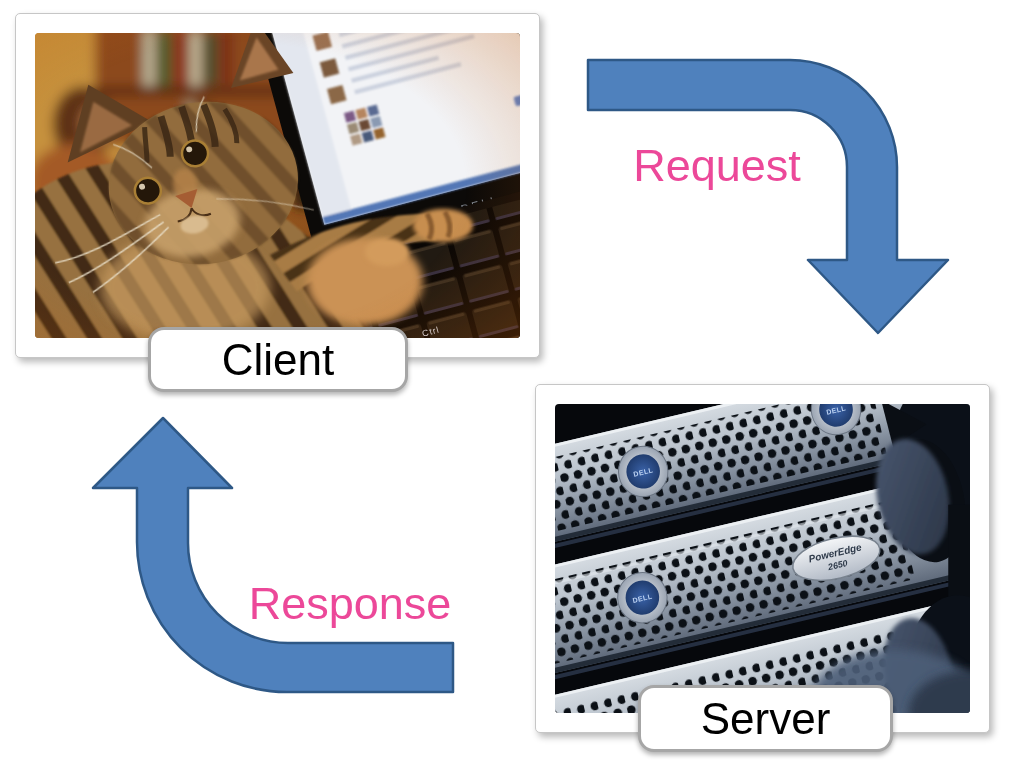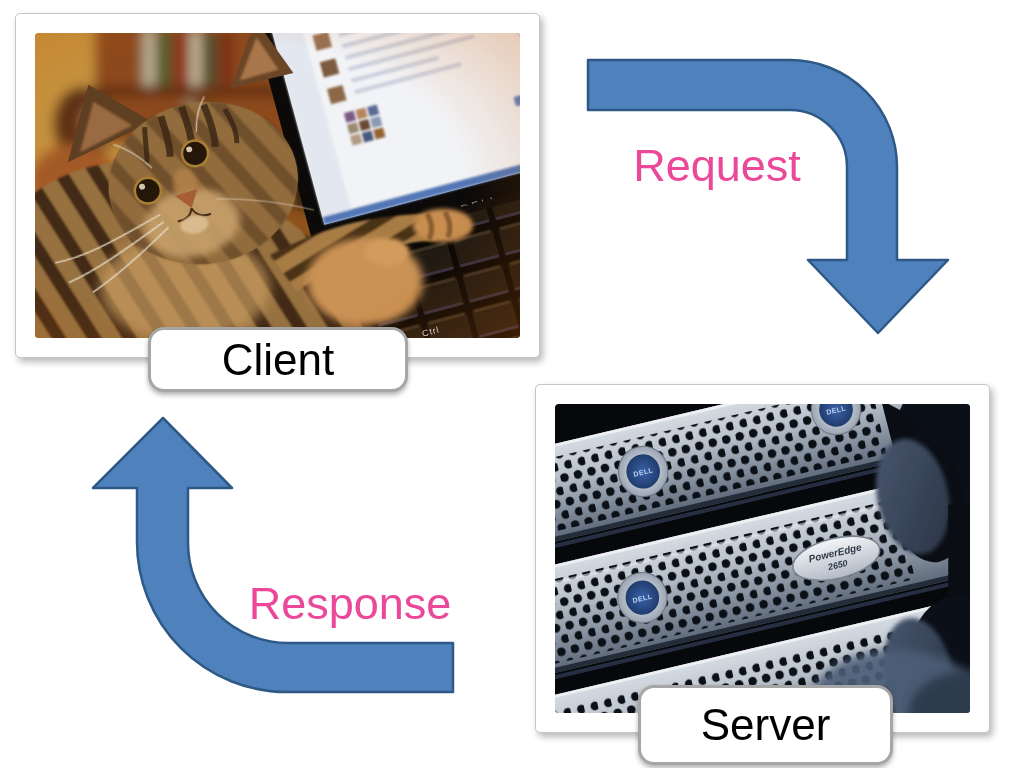--- a/index.html
+++ b/index.html
@@ -8,21 +8,21 @@
   .frame{position:absolute;background:#ffffff;border:1px solid #c6c6c6;border-radius:5px;
          box-shadow:3px 4px 7px rgba(0,0,0,.28);box-sizing:border-box;padding:19px;}
   .frame svg{display:block;width:100%;height:100%;}
   #client-frame{left:15px;top:13px;width:525px;height:345px;z-index:1;}
   #server-frame{left:535px;top:384px;width:455px;height:349px;z-index:1;}
   #arrow-layer{position:absolute;left:0;top:0;width:1023px;height:768px;z-index:2;pointer-events:none;}
   .node-label{position:absolute;z-index:3;background:#ffffff;border:3px solid #a6a6a6;border-radius:16px;
               box-shadow:0 3px 5px rgba(0,0,0,.3);display:flex;align-items:center;justify-content:center;
               font-size:44px;color:#000;box-sizing:border-box;}
   #client-label{left:148px;top:327px;width:260px;height:65px;}
-  #server-label{left:638px;top:685px;width:255px;height:80px;}
+  #server-label{left:638px;top:685px;width:255px;height:67px;}
   .edge-label{position:absolute;z-index:3;transform:translate(-50%,-50%);font-size:45px;color:#ec4899;white-space:nowrap;}
   #request-label{left:717px;top:166px;}
   #response-label{left:350px;top:592px;margin-top:12px;}
 </style>
 </head>
 <body>
 
 <div id="stage">
 
   <figure id="client-frame" class="frame" style="margin:0">

